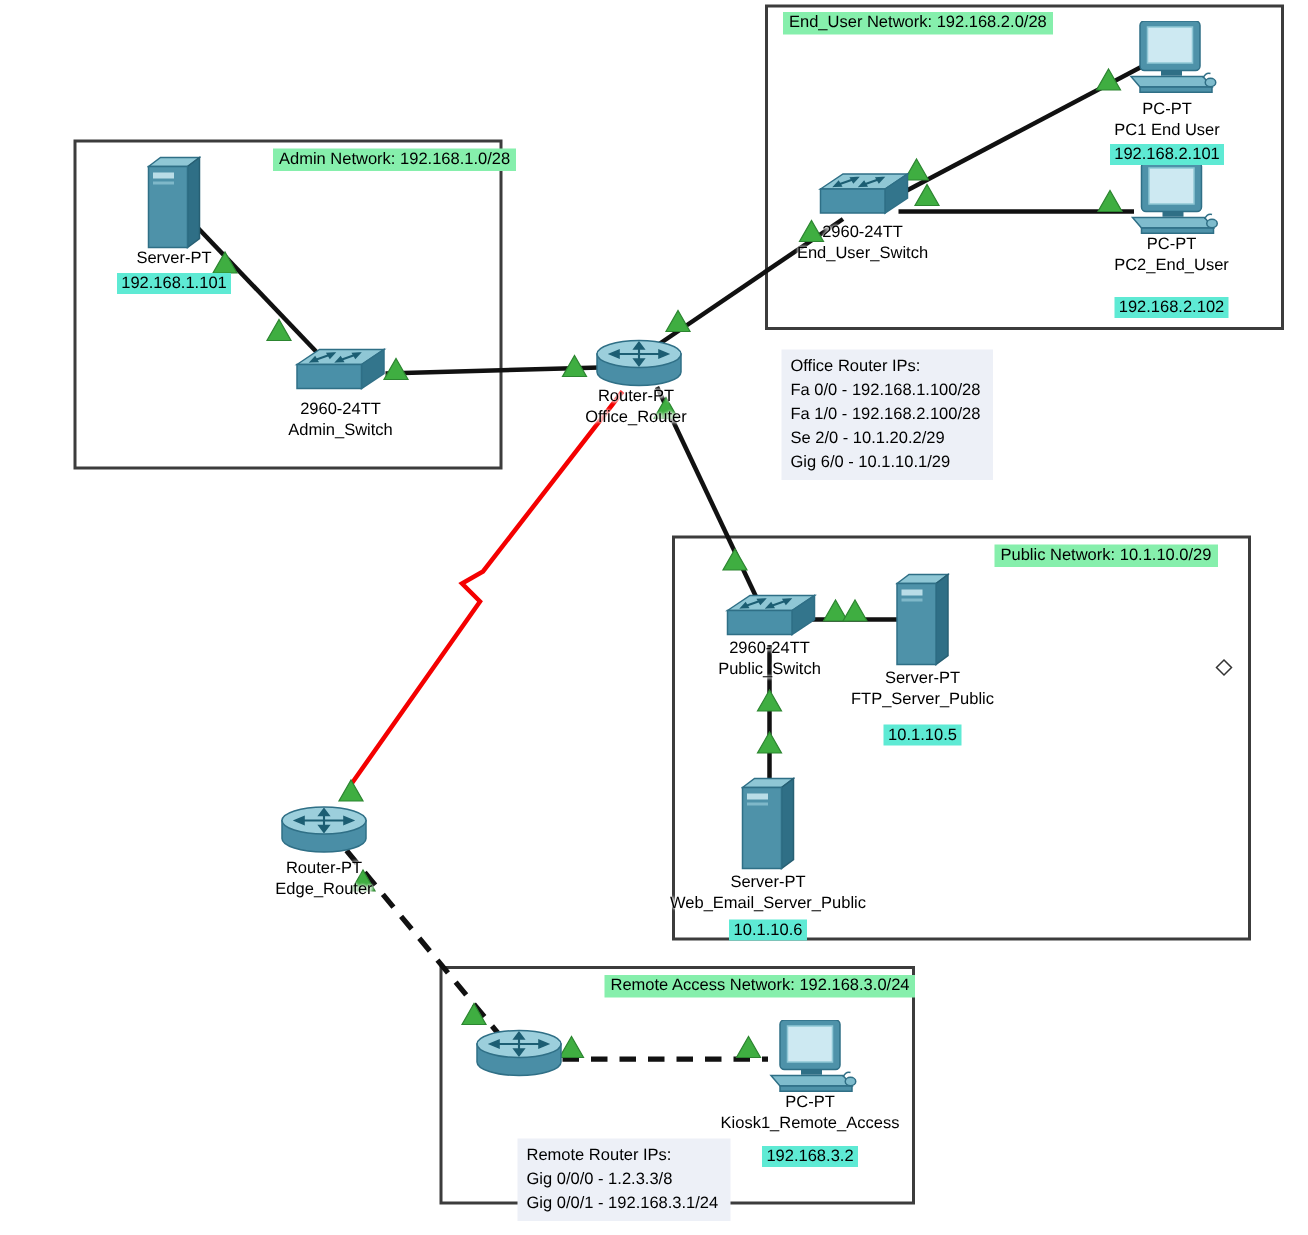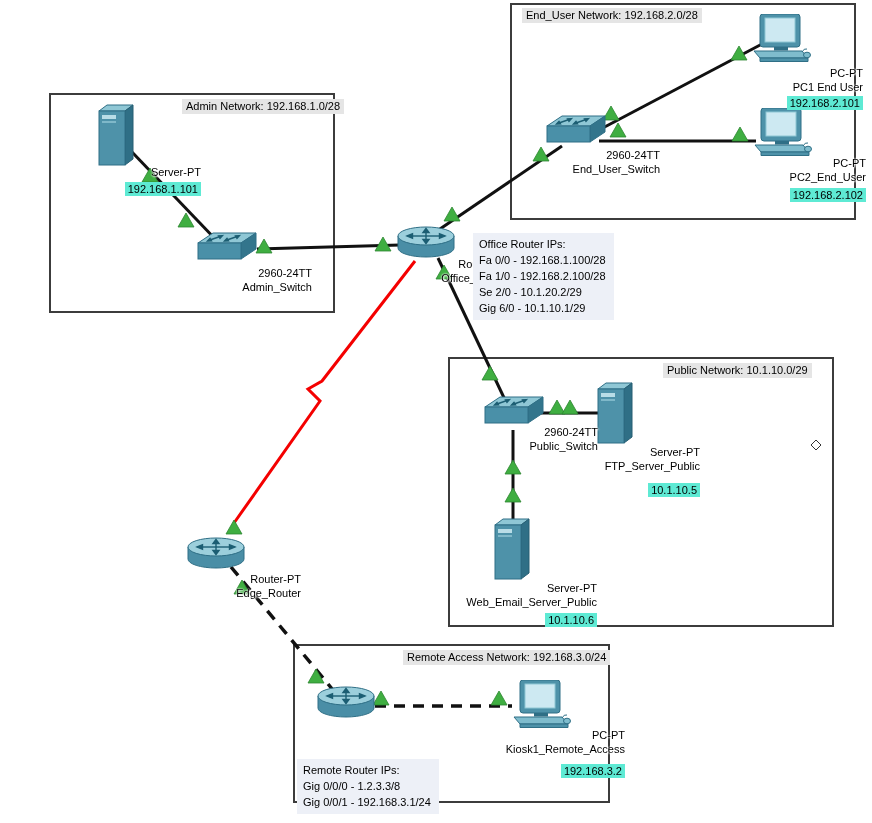--- a/index.html
+++ b/index.html
@@ -1,26 +1,26 @@
 <!DOCTYPE html>
 <html><head>
 <meta charset="utf-8">
 <style>
   html,body{margin:0;padding:0;background:#fff;}
   body{width:872px;height:823px;position:relative;font-family:"Liberation Sans",sans-serif;color:#000;}
   #canvas{position:absolute;left:0;top:0;width:872px;height:823px;overflow:hidden;background:#fff;}
   .netbox{position:absolute;border:2px solid #3c3c3c;background:transparent;box-sizing:border-box;}
-  .netlabel{position:absolute;font-size:11px;line-height:13px;background:#e5e5e5;padding:1px 4px;white-space:nowrap;z-index:6;}
+  .netlabel{position:absolute;font-size:11px;line-height:13px;background:#86efac;padding:1px 4px;white-space:nowrap;z-index:6;}
   #wires{position:absolute;left:0;top:0;z-index:2;pointer-events:none;}
   #wires .clickable{pointer-events:stroke;}
   .device{position:absolute;z-index:4;}
-  .devlabels{position:absolute;width:170px;text-align:right;font-size:11px;line-height:14px;z-index:5;}
+  .devlabels{position:absolute;width:170px;text-align:center;font-size:11px;line-height:14px;z-index:5;}
   .dl{white-space:nowrap;text-shadow:0 0 2px #fff,0 0 2px #fff,1px 1px 2px #fff;}
   .hl{background:#5eead4;padding:0 3px;display:inline-block;text-shadow:none;}
-  .note{position:absolute;background:#edf0f7;font-size:11px;line-height:16px;padding:3px 8px 4px 6px;white-space:nowrap;z-index:6;}
+  .note{position:absolute;background:#edf0f7;font-size:11px;line-height:16px;padding:3px 8px 4px 6px;white-space:nowrap;z-index:6;margin-left:48px;}
   .sr-defs{position:absolute;width:0;height:0;overflow:hidden;}
 </style>
 </head>
 <body>
 
 <svg class="sr-defs" aria-hidden="true">
   <defs>
     <g id="sym-switch">
       <polygon points="2,11 17,1 60,1 45,11" fill="#8fc7d5" stroke="#2f6f86" stroke-width="1"></polygon>
       <polygon points="45,11 60,1 60,17 45,27" fill="#33758c" stroke="#2f6f86" stroke-width="1"></polygon>
@@ -173,21 +173,21 @@
     <div class="dl">End_User_Switch</div>
   </div>
   <div class="devlabels" style="left:693px;top:66px">
     <div class="dl">PC-PT</div>
     <div class="dl">PC1 End User</div>
     <div class="dl" style="margin-top:2px"><span class="hl">192.168.2.101</span></div>
   </div>
   <div class="devlabels" style="left:696px;top:156px">
     <div class="dl">PC-PT</div>
     <div class="dl">PC2_End_User</div>
-    <div class="dl" style="margin-top:4px"><span class="hl">192.168.2.102</span></div>
+    <div class="dl" style="margin-top:14px"><span class="hl">192.168.2.102</span></div>
   </div>
   <div class="devlabels" style="left:428px;top:425px">
     <div class="dl">2960-24TT</div>
     <div class="dl">Public_Switch</div>
   </div>
   <div class="devlabels" style="left:530px;top:445px">
     <div class="dl">Server-PT</div>
     <div class="dl">FTP_Server_Public</div>
     <div class="dl" style="margin-top:10px"><span class="hl">10.1.10.5</span></div>
   </div>

